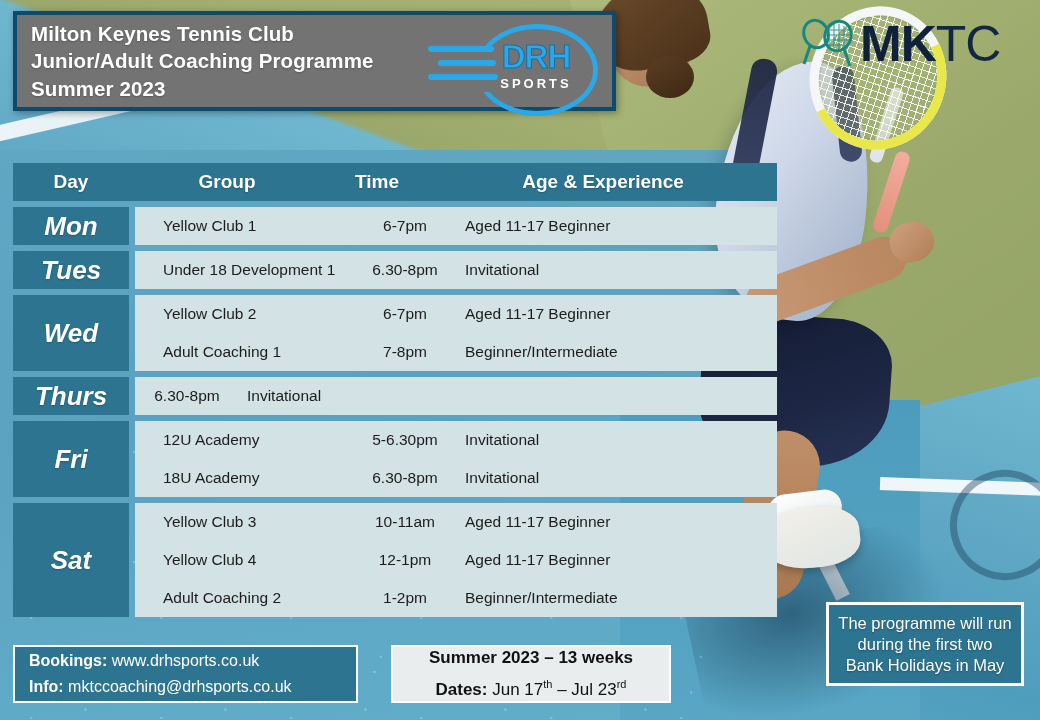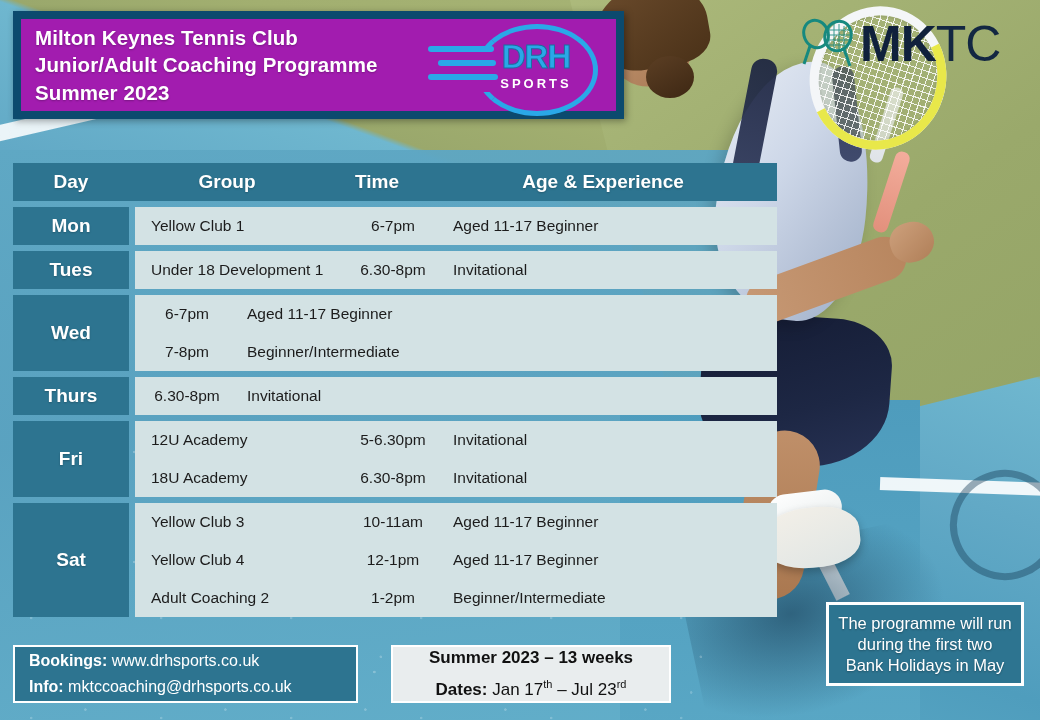--- a/index.html
+++ b/index.html
@@ -167,21 +167,21 @@
       radial-gradient(circle at 61% 33%,rgba(255,255,255,.22) 0 1px,transparent 1.6px),
       radial-gradient(circle at 84% 75%,rgba(255,255,255,.2) 0 1px,transparent 1.6px),
       radial-gradient(circle at 24% 88%,rgba(255,255,255,.2) 0 1px,transparent 1.6px);
     background-size:120px 110px,160px 140px,140px 120px,180px 150px,130px 100px;
     pointer-events:none;
   }
 
   
   .title-box{
     position:absolute;left:13px;top:11px;width:595px;height:92px;
-    background:#a21caf;border:8px solid #0c4a6e;
+    background:#737373;border:4px solid #0c4a6e;
     box-shadow:2px 2px 7px rgba(0,0,0,.35);
     display:flex;align-items:center;
   }
   .title-text{
     padding:6px 0 6px 14px;color:#fff;font-weight:bold;
     font-size:20.5px;line-height:1.32;letter-spacing:.1px;
     text-shadow:0 1px 2px rgba(0,0,0,.25);
     white-space:pre-line;
   }
   
@@ -234,29 +234,30 @@
     text-shadow:0 1px 2px rgba(0,0,0,.22);
   }
   .c-day{width:116px;text-align:center;flex:0 0 116px;}
   .c-group{width:196px;flex:0 0 196px;text-align:center;}
   .c-time{width:104px;flex:0 0 104px;text-align:center;}
   .c-age{flex:1 1 auto;text-align:center;}
 
   .t-row{display:flex;margin-top:6px;align-items:stretch;}
   .day-cell{
     flex:0 0 116px;background:#2d7490;color:#fff;font-weight:bold;
-    font-size:19px;display:flex;align-items:center;justify-content:center;
+    font-size:26px;display:flex;align-items:center;justify-content:center;
     text-shadow:0 1px 2px rgba(0,0,0,.22);
+    font-style:italic;
   }
   .row-body{
     flex:1 1 auto;background:#d3e2e4;margin-left:6px;
     display:flex;flex-direction:column;justify-content:center;
   }
   .sess{display:flex;align-items:center;height:38px;color:#1c1c1c;font-size:15.5px;}
-  .sess .s-group{flex:0 0 190px;padding-left:16px;text-align:left;}
+  .sess .s-group{flex:0 0 190px;padding-left:28px;text-align:left;}
   .sess .s-time{flex:0 0 104px;text-align:center;}
   .sess .s-age{flex:1 1 auto;padding-left:8px;text-align:left;}
 
   
   .contact-box{
     position:absolute;left:13px;top:645px;width:345px;height:58px;
     background:#2d7490;border:2px solid #ffffff;
     display:flex;flex-direction:column;justify-content:center;
     padding-left:14px;box-sizing:border-box;
   }
@@ -376,24 +377,26 @@
               <div class="s-group">Under 18 Development 1</div>
               <div class="s-time">6.30-8pm</div>
               <div class="s-age">Invitational</div>
             </div>
           </div>
         </div>
         <div class="t-row">
           <div class="day-cell">Wed</div>
           <div class="row-body">
             <div class="sess">
+              <div class="s-group">Yellow Club 2</div>
               <div class="s-time">6-7pm</div>
               <div class="s-age">Aged 11-17 Beginner</div>
             </div>
             <div class="sess">
+              <div class="s-group">Adult Coaching 1</div>
               <div class="s-time">7-8pm</div>
               <div class="s-age">Beginner/Intermediate</div>
             </div>
           </div>
         </div>
         <div class="t-row">
           <div class="day-cell">Thurs</div>
           <div class="row-body">
             <div class="sess">
               <div class="s-time">6.30-8pm</div>
@@ -447,21 +450,21 @@
     <div class="contact-line">
       <b>Info:</b>
       <span>mktccoaching@drhsports.co.uk</span>
     </div>
   </div>
 
   <div class="dates-box">
     <div class="dates-line bold">Summer 2023 – 13 weeks</div>
     <div class="dates-line">
       <b>Dates:</b>
-      <span>Jan 17</span><sup>th</sup><span> – Jul 23</span><sup>rd</sup>
+      <span>Jun 17</span><sup>th</sup><span> – Jul 23</span><sup>rd</sup>
     </div>
   </div>
 
   <div class="note-box">
     <div class="note-text">The programme will run during the first two Bank Holidays in May</div>
   </div>
 
 </div>
 
 </body></html>

